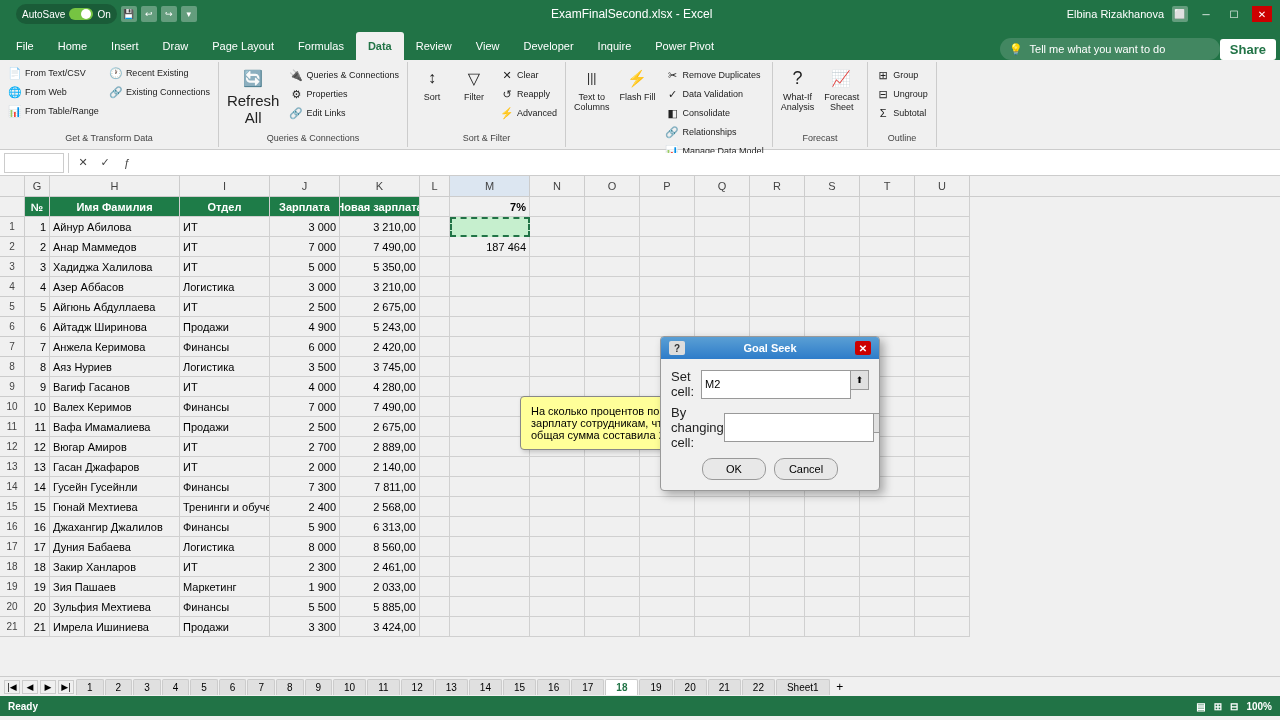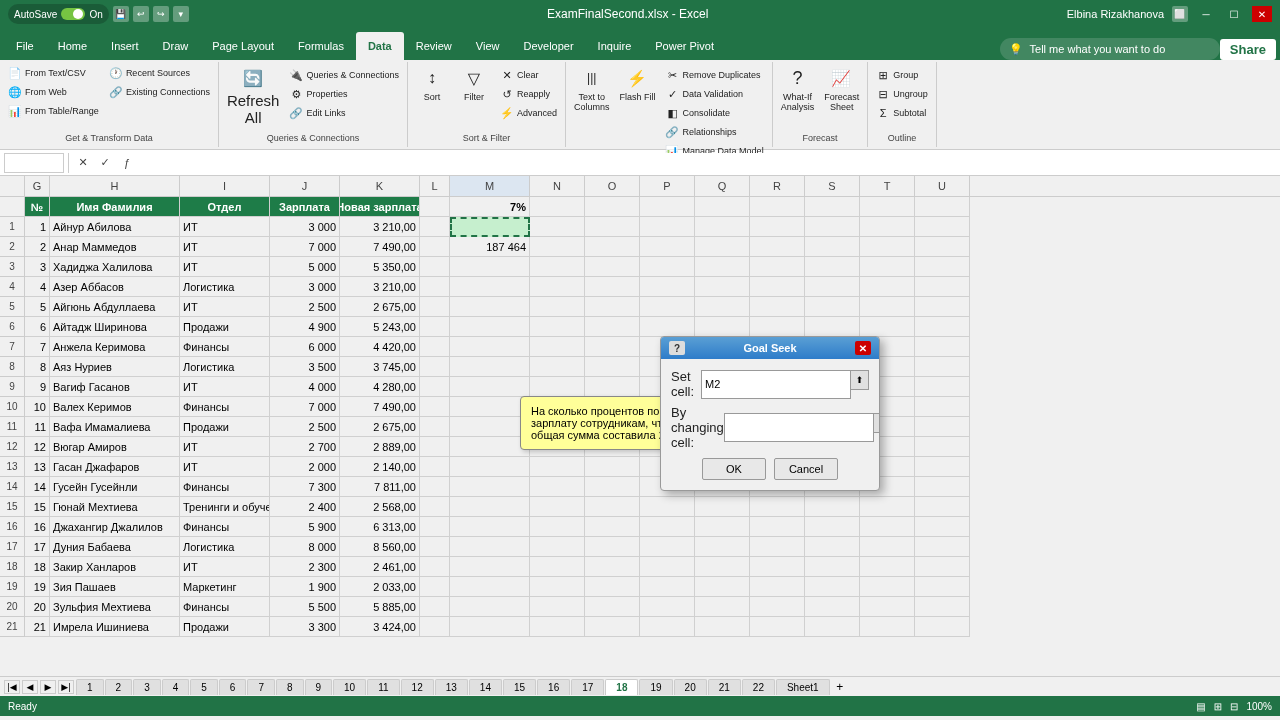--- a/index.html
+++ b/index.html
@@ -13,21 +13,21 @@
       align-items: center;
       justify-content: space-between;
       padding: 0 8px;
       color: white;
     }
     #titlebar .left { display: flex; align-items: center; gap: 4px; }
     #titlebar .center { font-size: 12px; font-weight: 500; }
     #titlebar .right { display: flex; align-items: center; gap: 8px; font-size: 11px; }
     .autosave-toggle {
       display: flex; align-items: center; gap: 4px;
-      background: #1a5c38; border-radius: 10px; padding: 4px 6px; font-size: 10px;
+      background: #1a5c38; border-radius: 10px; padding: 4px 6px; font-size: 10px; margin-left: 8px;
     }
     .toggle-on { width: 24px; height: 12px; background: #76c442; border-radius: 6px; position: relative; }
     .toggle-on::after { content:''; position:absolute; right:2px; top:1px; width:10px; height:10px; background:white; border-radius:50%; }
     .tb-icon { width: 16px; height: 16px; background: rgba(255,255,255,0.3); border-radius: 2px; display:inline-flex; align-items:center; justify-content:center; font-size:9px; }
     .win-btn { width: 20px; height: 16px; display:inline-flex; align-items:center; justify-content:center; cursor:pointer; font-size:10px; }
 
     
     #ribbon-tabs {
       height: 32px;
       background: #217346;
@@ -211,20 +211,21 @@
     
     #statusbar {
       height: 20px;
       background: #217346;
       color: white;
       font-size: 10px;
       display: flex;
       align-items: center;
       padding: 0 8px;
       justify-content: space-between;
+      font-weight: bold;
     }
 
     
     .tooltip-bubble {
       position: absolute;
       left: 520px;
       top: 220px;
       background: #ffff99;
       border: 1px solid #888;
       border-radius: 4px;
@@ -280,21 +281,21 @@
       height: 20px;
       border: 1px solid #999;
       font-size: 11px;
       padding: 0 3px;
       background: white;
     }
     .dialog-input-with-btn { display: flex; flex: 1; }
     .dialog-input-with-btn input { flex:1; height:29px; border:1px solid #999; font-size:11px; padding:0 3px; }
     .dialog-ref-btn { width: 18px; height: 20px; background: #e0e0e0; border: 1px solid #999; border-left: none; display:flex; align-items:center; justify-content:center; cursor:pointer; font-size:9px; }
     .dialog-btns { display: flex; justify-content: center; gap: 8px; margin-top: 8px; }
-    .dialog-btn { width: 64px; height: 22px; border: 1px solid #999; background: #e8e8e8; font-size: 11px; cursor: pointer; border-radius: 2px; }
+    .dialog-btn { width: 64px; height: 22px; border: 1px solid #999; background: #e8e8e8; font-size: 11px; cursor: pointer; border-radius: 10px; }
 
     
     .cw-g { width: 25px; }
     .cw-h { width: 130px; }
     .cw-i { width: 90px; }
     .cw-j { width: 70px; }
     .cw-k { width: 80px; }
     .cw-l { width: 30px; }
     .cw-m { width: 80px; }
     .cw-n { width: 55px; }
@@ -389,21 +390,21 @@
           <span>From Web</span>
         </div>
         <div class="ribbon-btn-small">
           <span class="icon-sm">📊</span>
           <span>From Table/Range</span>
         </div>
       </div>
       <div style="display:flex;flex-direction:column;gap:1px;">
         <div class="ribbon-btn-small">
           <span class="icon-sm">🕐</span>
-          <span>Recent Sources</span>
+          <span>Recent Existing</span>
         </div>
         <div class="ribbon-btn-small">
           <span class="icon-sm">🔗</span>
           <span>Existing Connections</span>
         </div>
       </div>
     </div>
     <div class="ribbon-group-label">Get &amp; Transform Data</div>
   </div>
 
@@ -710,21 +711,21 @@
       <div class="cell cw-r"></div>
       <div class="cell cw-s"></div>
       <div class="cell cw-t"></div>
       <div class="cell cw-u"></div>
     </div>
           <div class="sheet-row">
       <div class="cell cw-g cell-num">7</div>
       <div class="cell cw-h">Анжела Керимова</div>
       <div class="cell cw-i">Финансы</div>
       <div class="cell cw-j cell-num">6 000</div>
-      <div class="cell cw-k cell-num">4 420,00</div>
+      <div class="cell cw-k cell-num">2 420,00</div>
       <div class="cell cw-l"></div>
       <div class="cell cw-m cell-num"></div>
       <div class="cell cw-n"></div>
       <div class="cell cw-o"></div>
       <div class="cell cw-p"></div>
       <div class="cell cw-q"></div>
       <div class="cell cw-r"></div>
       <div class="cell cw-s"></div>
       <div class="cell cw-t"></div>
       <div class="cell cw-u"></div>

